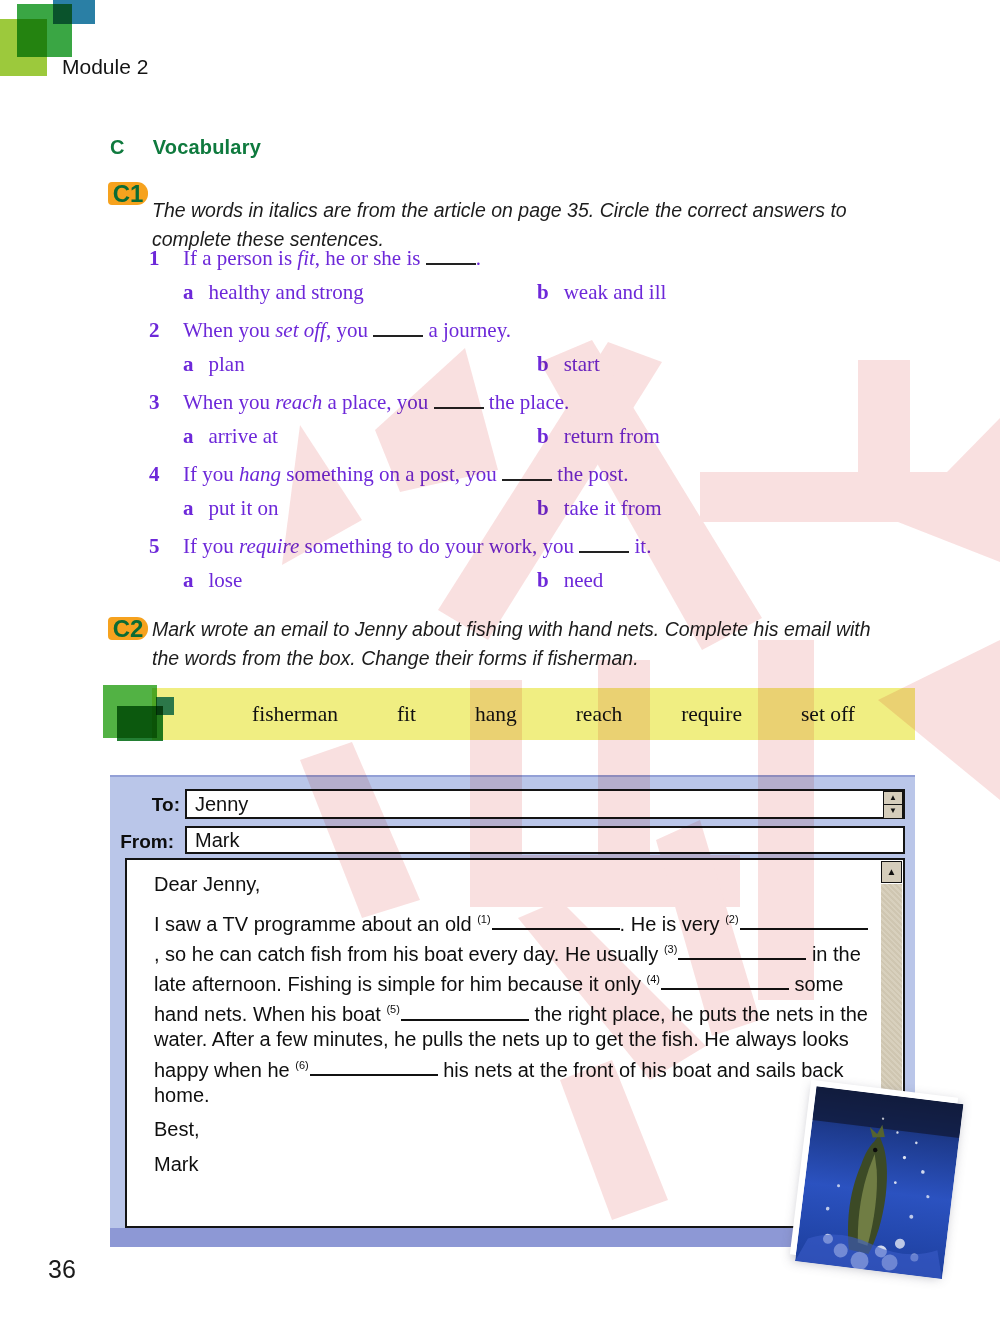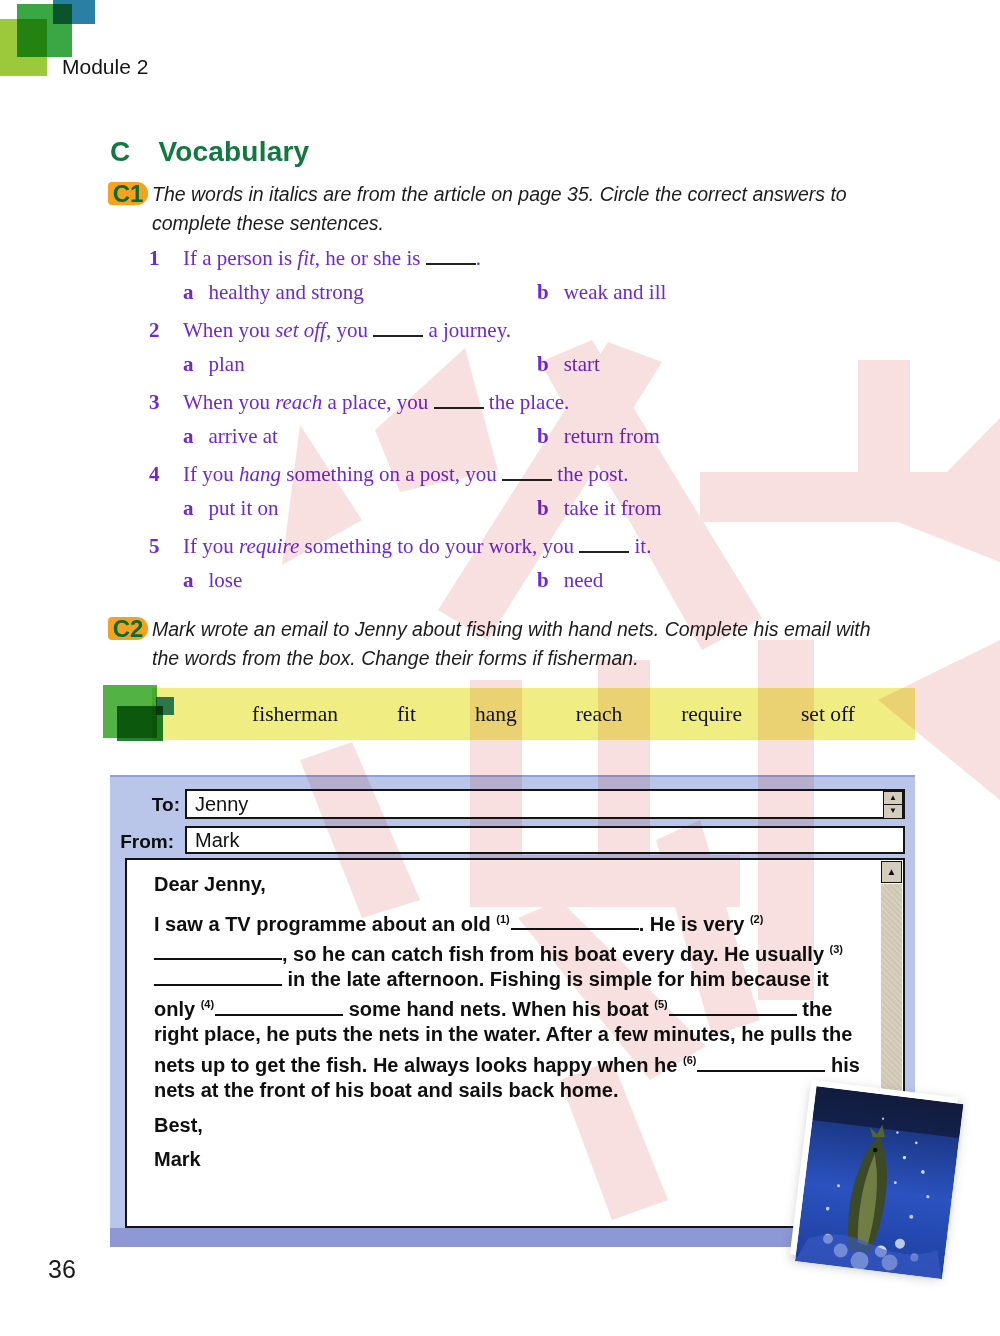--- a/index.html
+++ b/index.html
@@ -9,29 +9,29 @@
 
   
   .logo{position:absolute;top:0;left:0;width:120px;height:90px;}
   .logo .sq{position:absolute;mix-blend-mode:multiply;}
   .sq-green{left:17px;top:4px;width:55px;height:53px;background:#3aa644;}
   .sq-teal{left:53px;top:0;width:42px;height:24px;background:#2a7fa5;}
   .sq-lime{left:0;top:19px;width:47px;height:57px;background:#9cc93c;}
   .module-label{position:absolute;left:62px;top:55px;font-size:21px;color:#141414;}
 
   
-  .section-header{position:absolute;left:110px;top:136px;font-weight:bold;color:#0f7a3e;font-size:28px;letter-spacing:.2px;}
+  .section-header{position:absolute;left:110px;top:136px;font-weight:bold;color:#0f7a3e;font-size:20px;letter-spacing:.2px;}
   .section-header .letter{margin-right:28px;}
 
   .badge{position:absolute;width:40px;height:23px;background:#f6a21e;color:#0a6b35;font-weight:bold;
          font-size:24px;text-align:center;line-height:23px;border-radius:4px 11px 11px 4px;}
   .badge-c1{left:108px;top:182px;}
   .badge-c2{left:108px;top:617px;}
   .instructions{position:absolute;left:152px;width:745px;font-style:italic;font-size:19.5px;line-height:29px;color:#1c1c1c;}
-  .instr-c1{top:180px;}
+  .instr-c1{top:196px;}
   .instr-c2{top:615px;}
 
   
   .questions{position:absolute;left:149px;top:245px;width:760px;font-family:"Liberation Serif",serif;font-size:21px;color:#6d28d9;}
   .q{margin-bottom:11px;}
   .qline{margin-bottom:7px;line-height:27px;}
   .qnum{display:inline-block;width:34px;font-weight:bold;}
   .qblank{display:inline-block;width:50px;border-bottom:2px solid #222;height:14px;}
   .opts{margin-left:34px;display:flex;line-height:27px;}
   .optletter{font-weight:bold;margin-right:15px;}
@@ -61,21 +61,21 @@
   .spin-btn{width:100%;height:13px;background:#d5cdbb;border-bottom:1px solid #111;font-size:8px;line-height:12px;
             text-align:center;color:#111;cursor:pointer;}
   .spin-btn:last-child{border-bottom:none;}
 
   .email-body-box{position:absolute;left:125px;top:858px;width:780px;height:370px;background:#ffffff;border:2px solid #141414;}
   .scroll-up{position:absolute;right:1px;top:1px;width:21px;height:22px;background:#d5cdbb;border:1px solid #111;
              text-align:center;font-size:10px;line-height:20px;color:#111;cursor:pointer;}
   .scroll-track{position:absolute;right:1px;top:24px;width:21px;bottom:1px;
       background:repeating-linear-gradient(45deg,#d8d0bd 0 2px,#cfc6b1 2px 4px);}
   .email-text{position:absolute;left:27px;top:12px;width:718px;font-size:20px;line-height:25.5px;color:#0f0f0f;}
-  .email-text p{margin:0 0 9px 0;font-weight:bold;}
+  .email-text p{margin:0 0 9px 0;}
   .eblank{display:inline-block;width:128px;border-bottom:2px solid #111;height:14px;}
   .bnum{font-size:11px;vertical-align:super;letter-spacing:0;margin-right:1px;}
   .email-bottom-bar{position:absolute;left:110px;top:1228px;width:805px;height:19px;background:#8d98d5;}
 
   
   .fish-photo{position:absolute;left:800px;top:1088px;width:148px;height:176px;background:#ffffff;
               padding:6px;transform:rotate(7deg);box-shadow:3px 5px 12px rgba(90,90,110,.45);}
   .fish-photo svg{display:block;}
 
   

